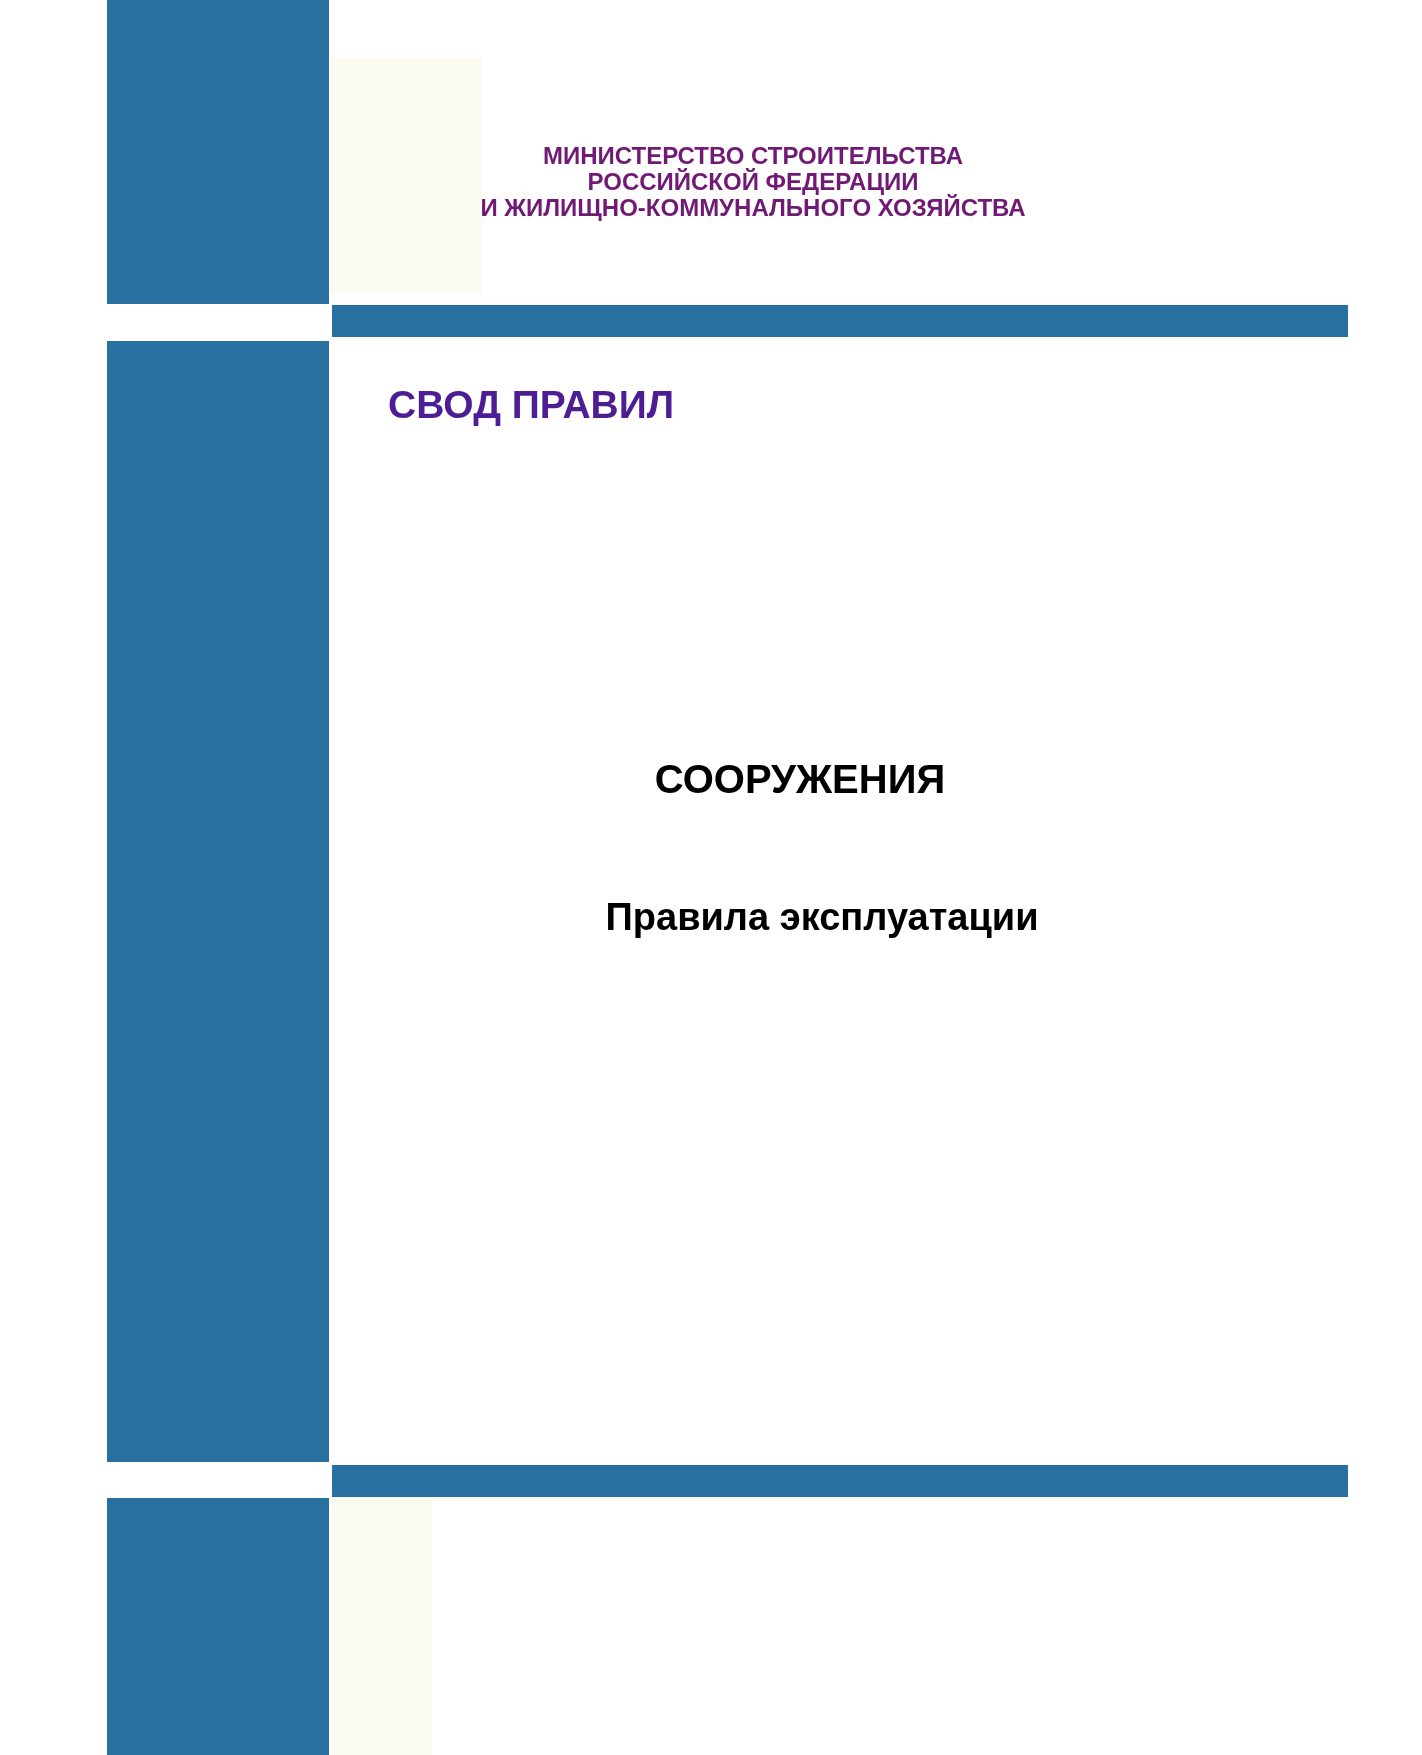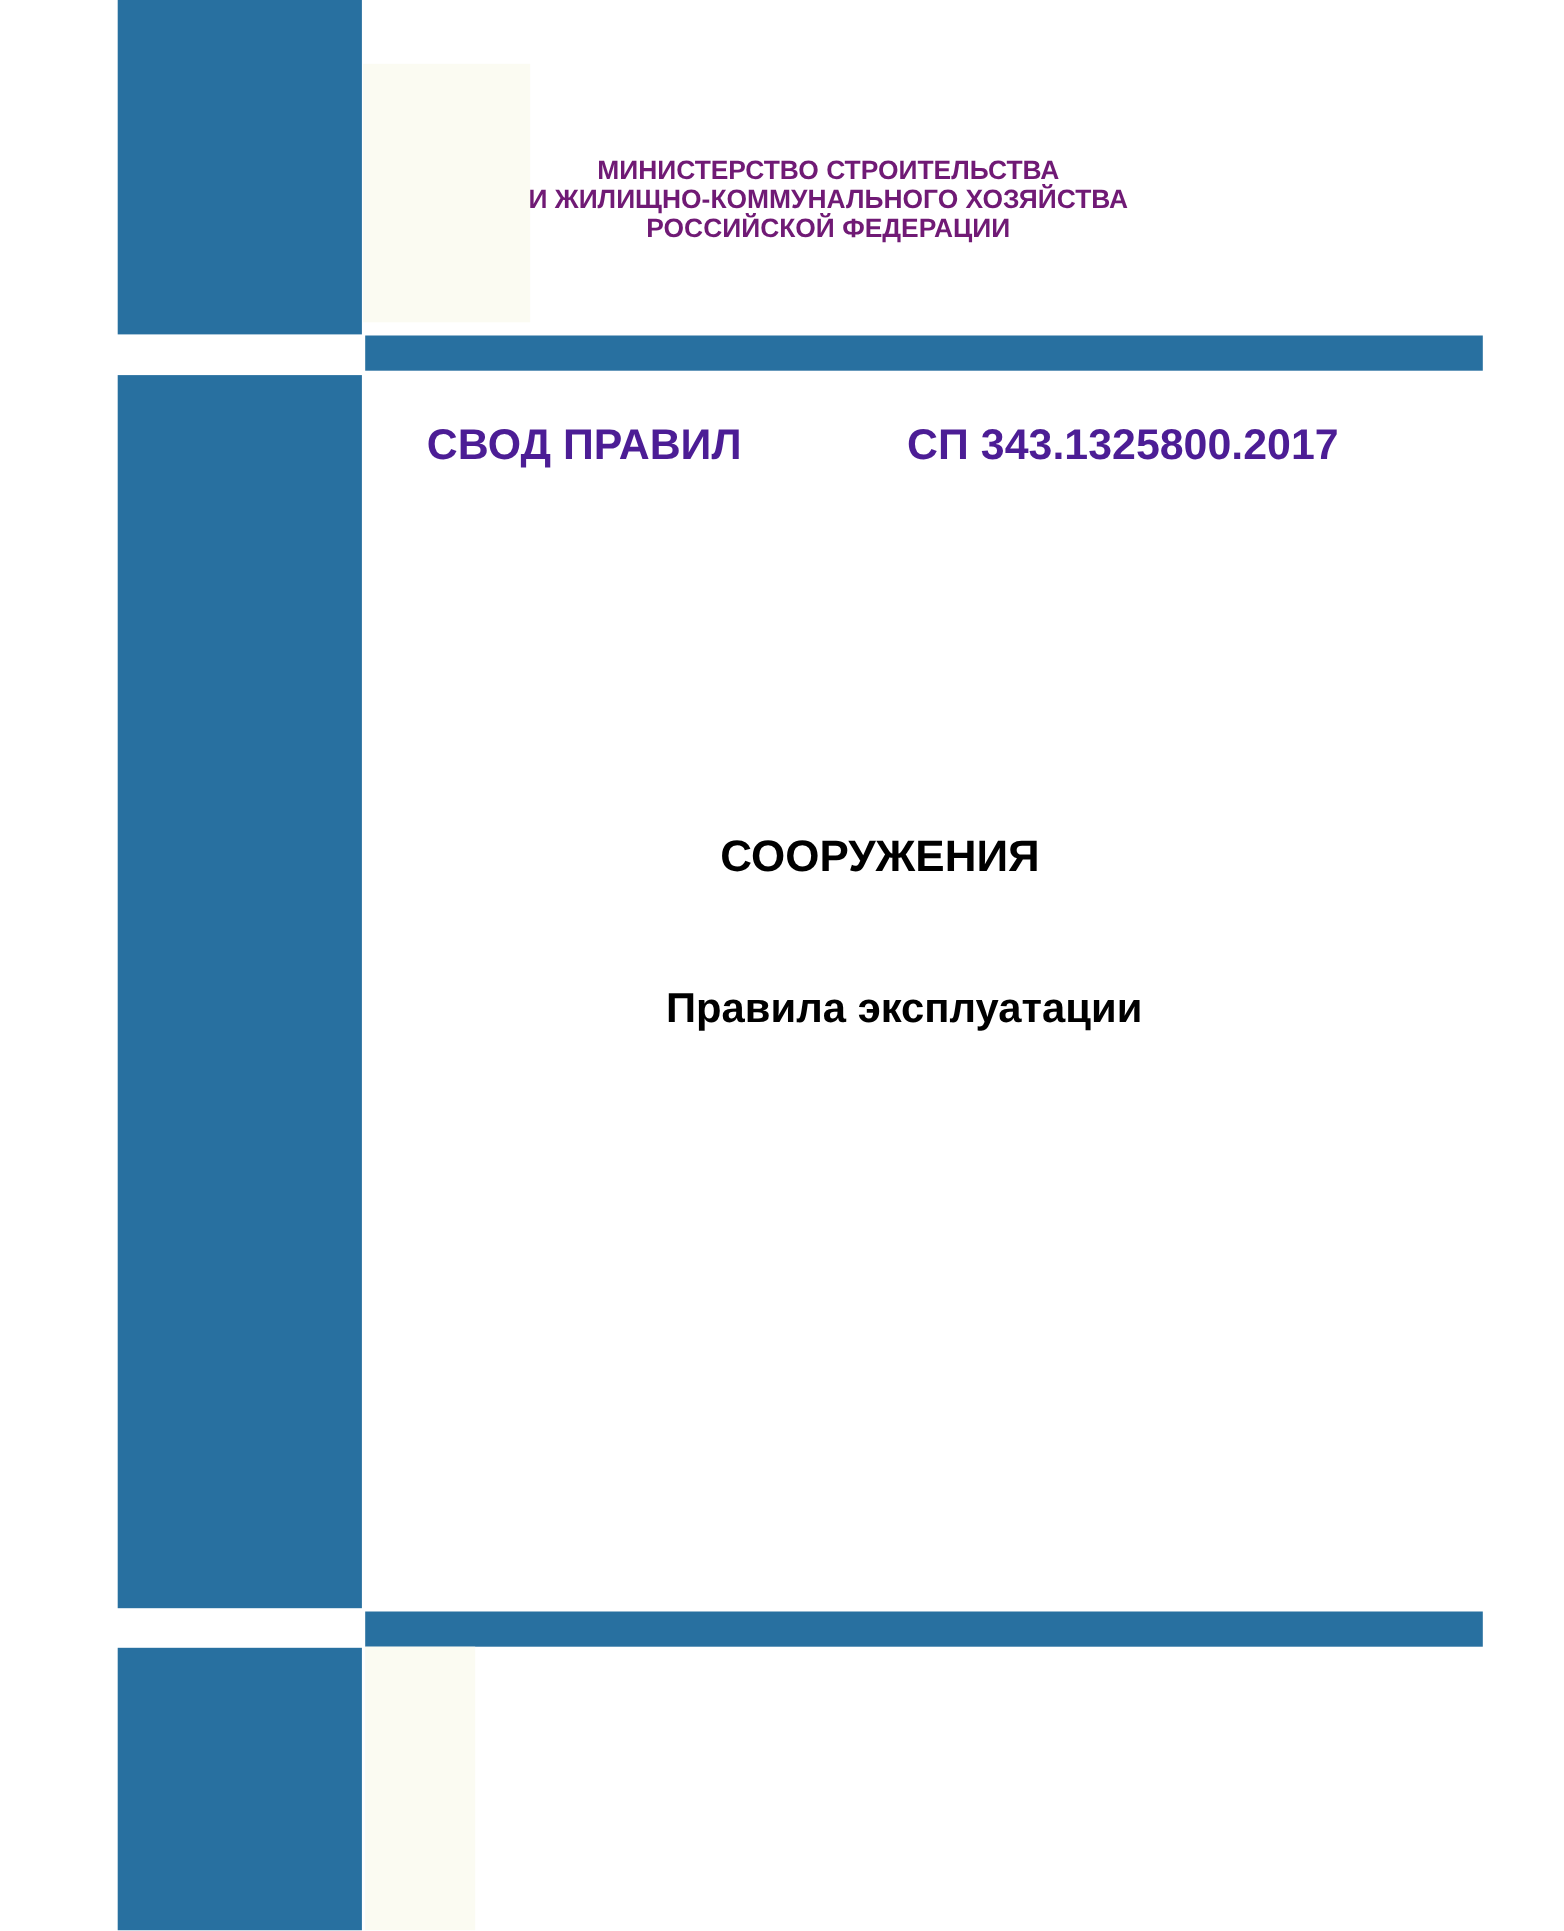--- a/index.html
+++ b/index.html
@@ -88,27 +88,26 @@
   <div class="band band-left-2"></div>
   <div class="band band-left-3"></div>
   <div class="band hbar-top"></div>
   <div class="band hbar-bottom"></div>
 
   <div class="cream cream-top"></div>
   <div class="cream cream-bottom"></div>
 
   <div class="ministry">
     <div>МИНИСТЕРСТВО СТРОИТЕЛЬСТВА</div>
+    <div>РОССИЙСКОЙ ФЕДЕРАЦИИ</div>
     <div>И ЖИЛИЩНО-КОММУНАЛЬНОГО ХОЗЯЙСТВА</div>
-    <div>РОССИЙСКОЙ ФЕДЕРАЦИИ</div>
   </div>
 
   <div class="designation-row">
     <span>СВОД ПРАВИЛ</span>
-    <span>СП 343.1325800.2017</span>
   </div>
 
   <div class="doc-title">
     <div>СООРУЖЕНИЯ</div>
   </div>
 
   <div class="doc-subtitle">Правила эксплуатации</div>
 
 </div>
 

